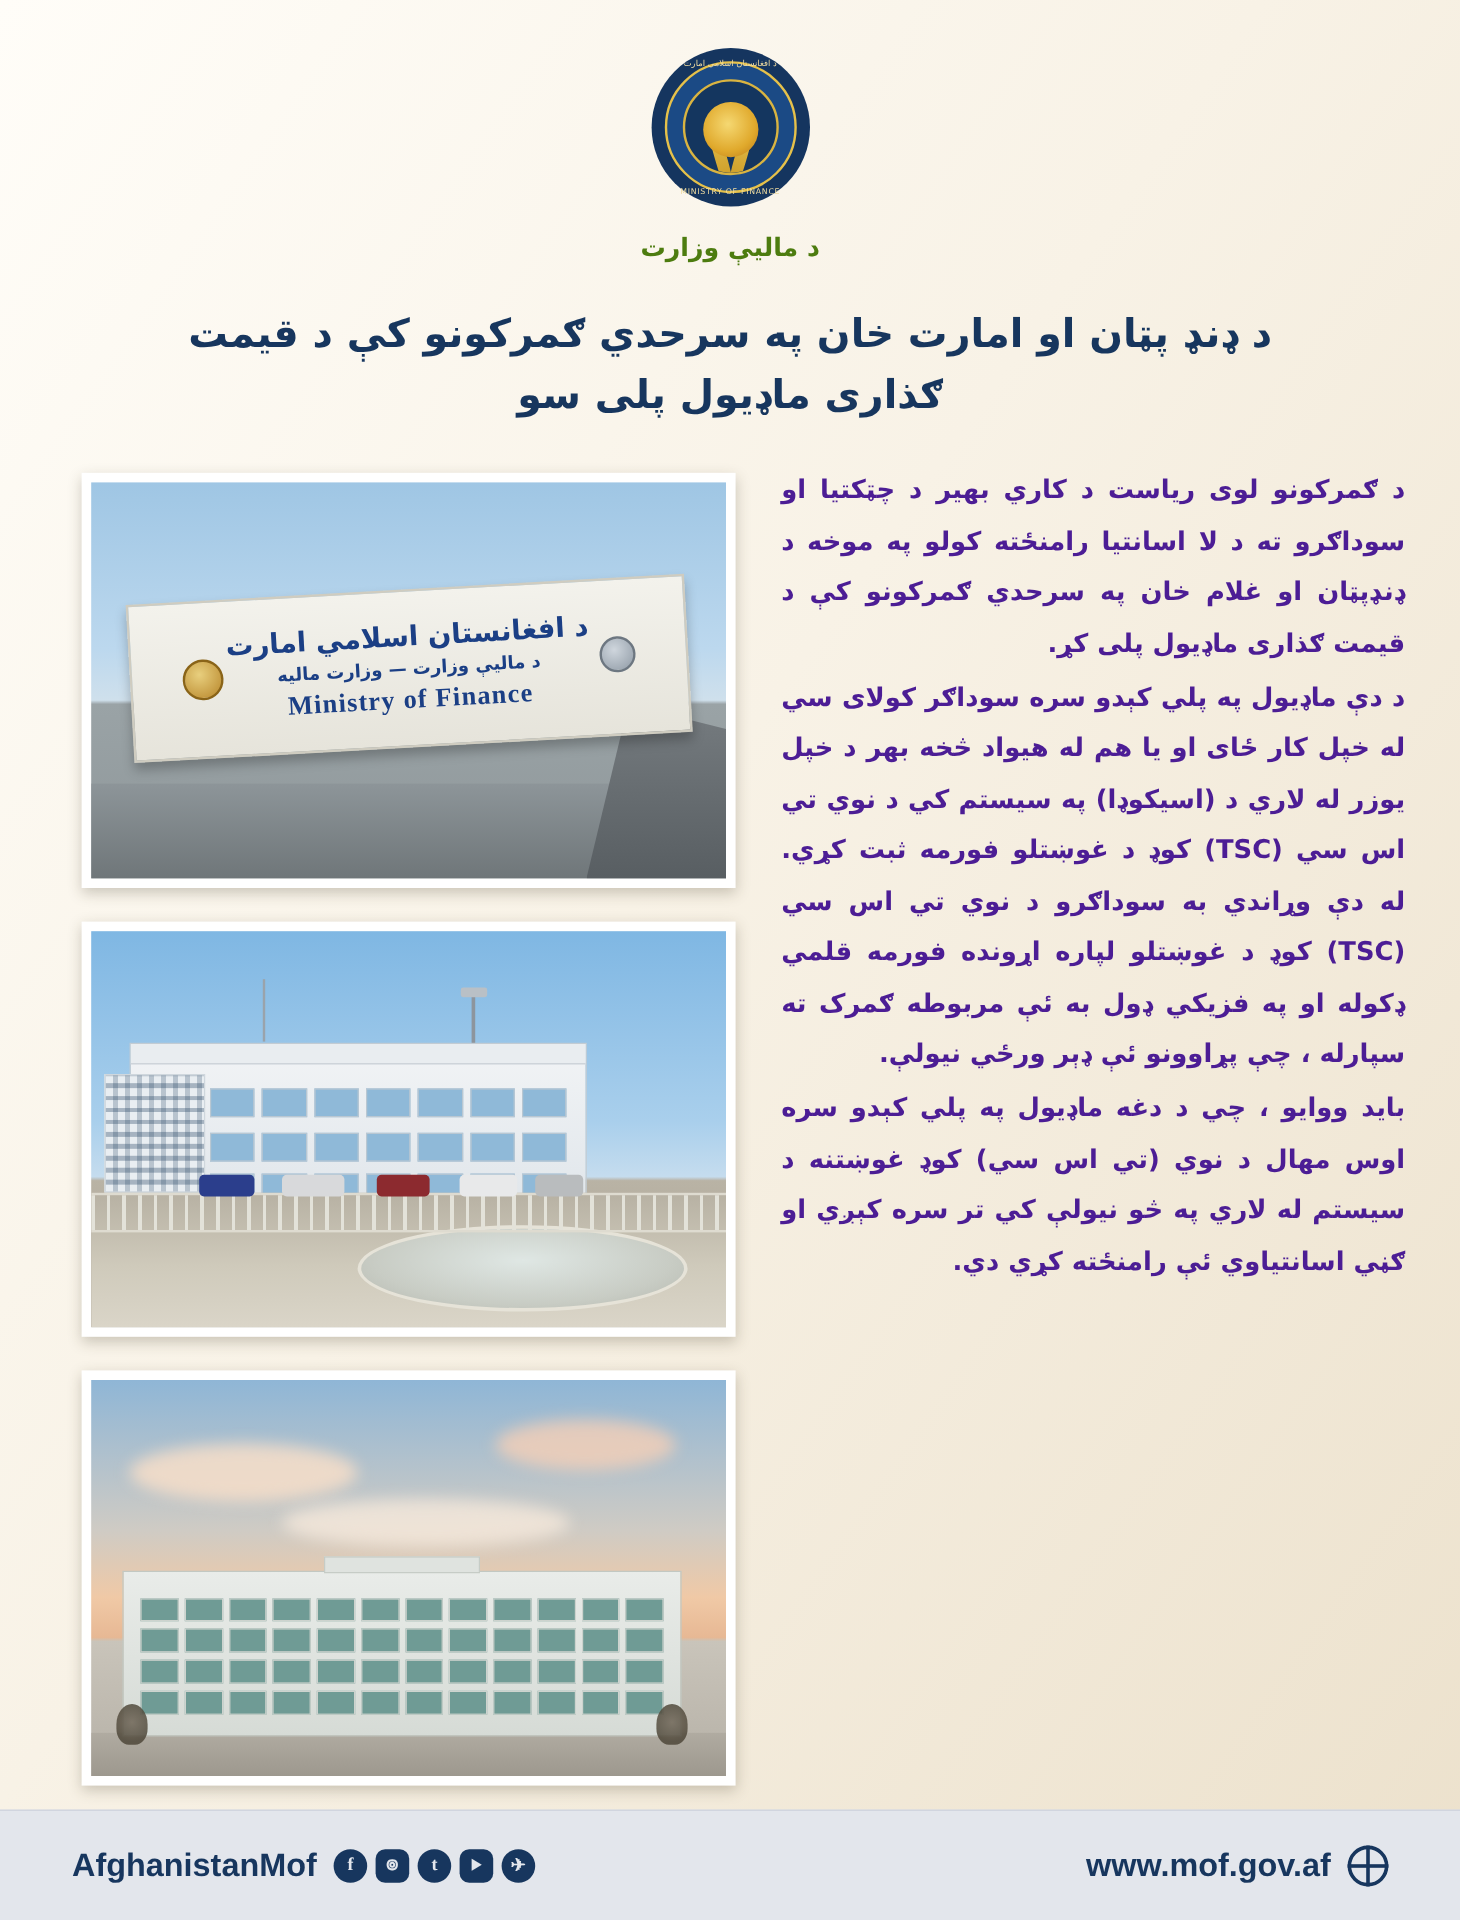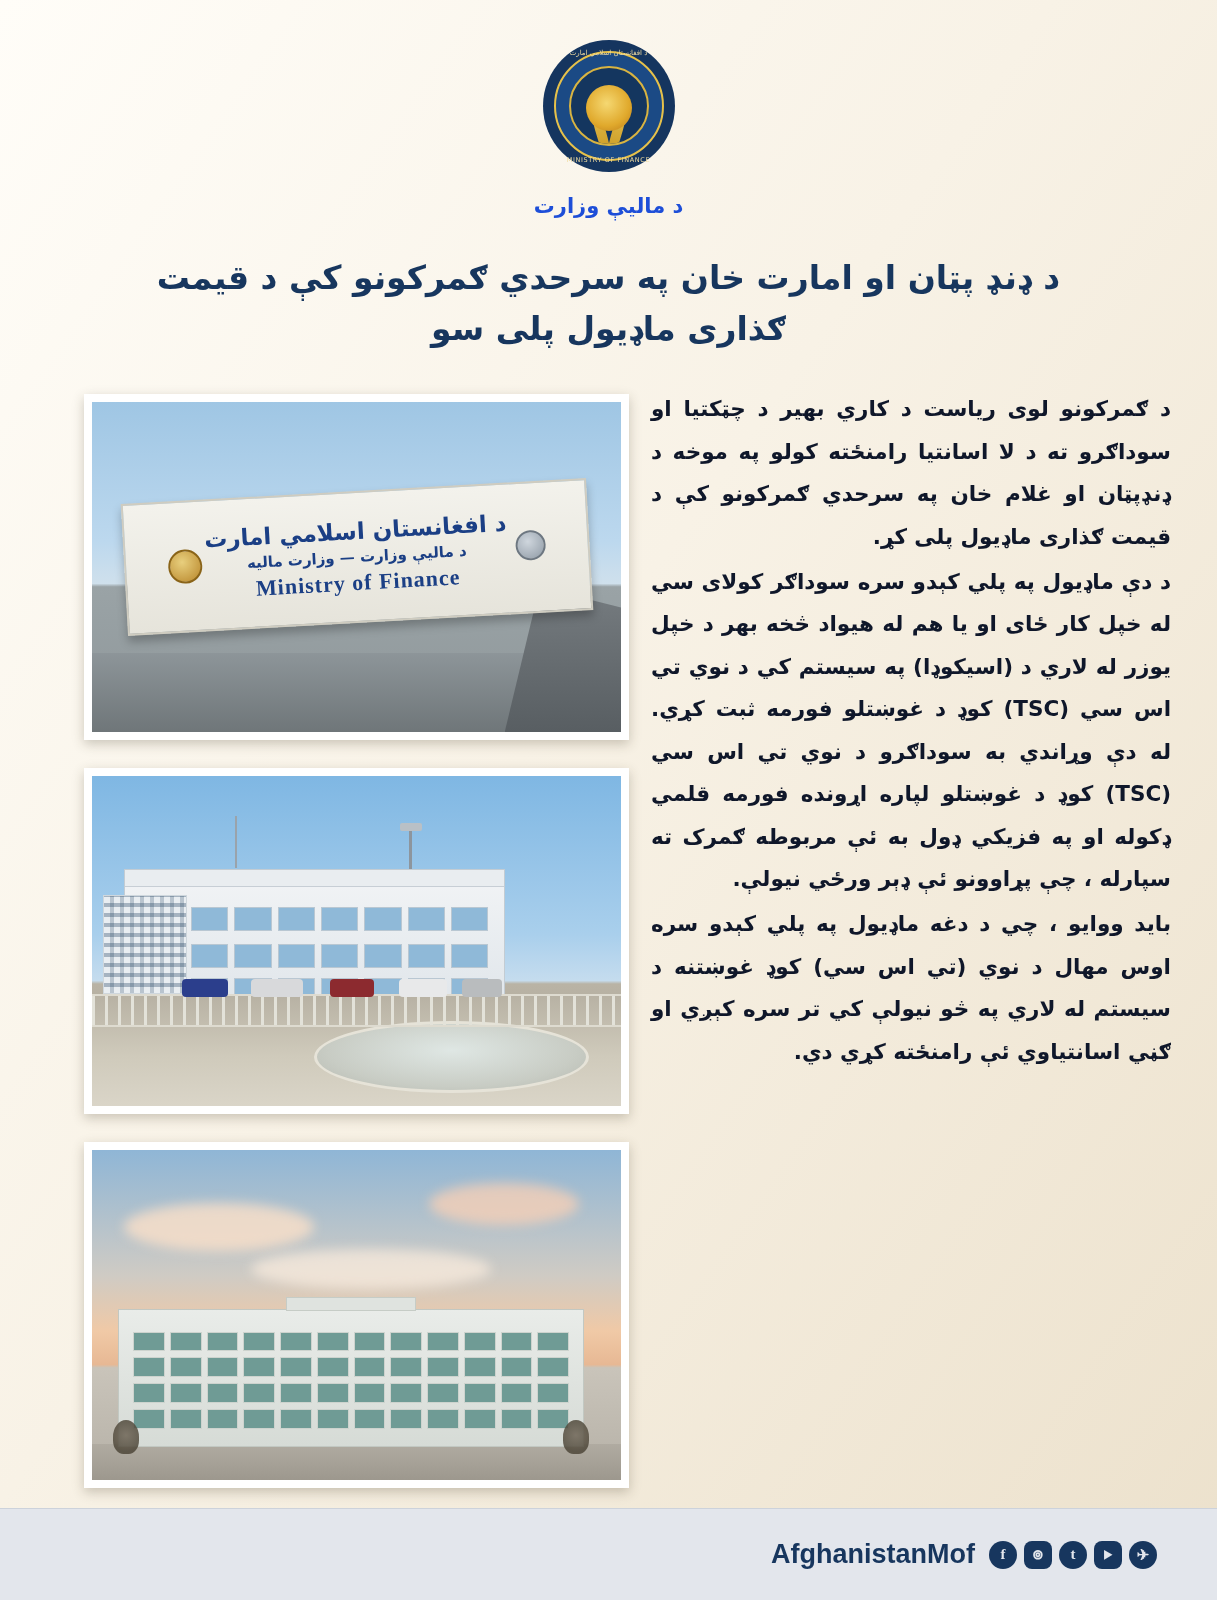--- a/index.html
+++ b/index.html
@@ -89,21 +89,21 @@
     text-align: center;
     font-size: 6.5px;
     color: #f0dca0;
     letter-spacing: .6px;
   }
 
   .ministry-line1 {
     margin-top: 22px;
     font-size: 21px;
     font-weight: bold;
-    color: #1d4ed8;
+    color: #4d7c0f;
     letter-spacing: .2px;
   }
   .ministry-line2 {
     margin-top: 10px;
     font-size: 19px;
     font-weight: bold;
     color: #16365f;
   }
 
   .headline {
@@ -126,22 +126,23 @@
     align-items: flex-start;
   }
 
   .text-col {
     width: 520px;
     direction: rtl;
     text-align: justify;
     text-align-last: right;
     font-size: 21.5px;
     line-height: 1.98;
-    color: #0f172a;
+    color: #4c1d95;
     font-weight: bold;
+    margin-left: 16px;
   }
   .text-col p { margin: 0 0 2px 0; }
 
   .photo-col {
     width: 545px;
     display: flex;
     flex-direction: column;
     gap: 28px;
     padding-top: 6px;
   }
@@ -582,20 +583,24 @@
           </div>
           <div class="tree t1"></div>
           <div class="tree t2"></div>
         </div>
       </div>
 
     </div>
   </div>
 
   <div class="footer">
+    <div class="footer-left">
+      <div class="globe"></div>
+      <div class="website">www.mof.gov.af</div>
+    </div>
     <div class="footer-right">
       <div class="social">
         <div class="sicon">f</div>
         <div class="sicon sq">◎</div>
         <div class="sicon">t</div>
         <div class="sicon sq">▶</div>
         <div class="sicon">✈</div>
       </div>
       <div class="handle">AfghanistanMof</div>
     </div>

